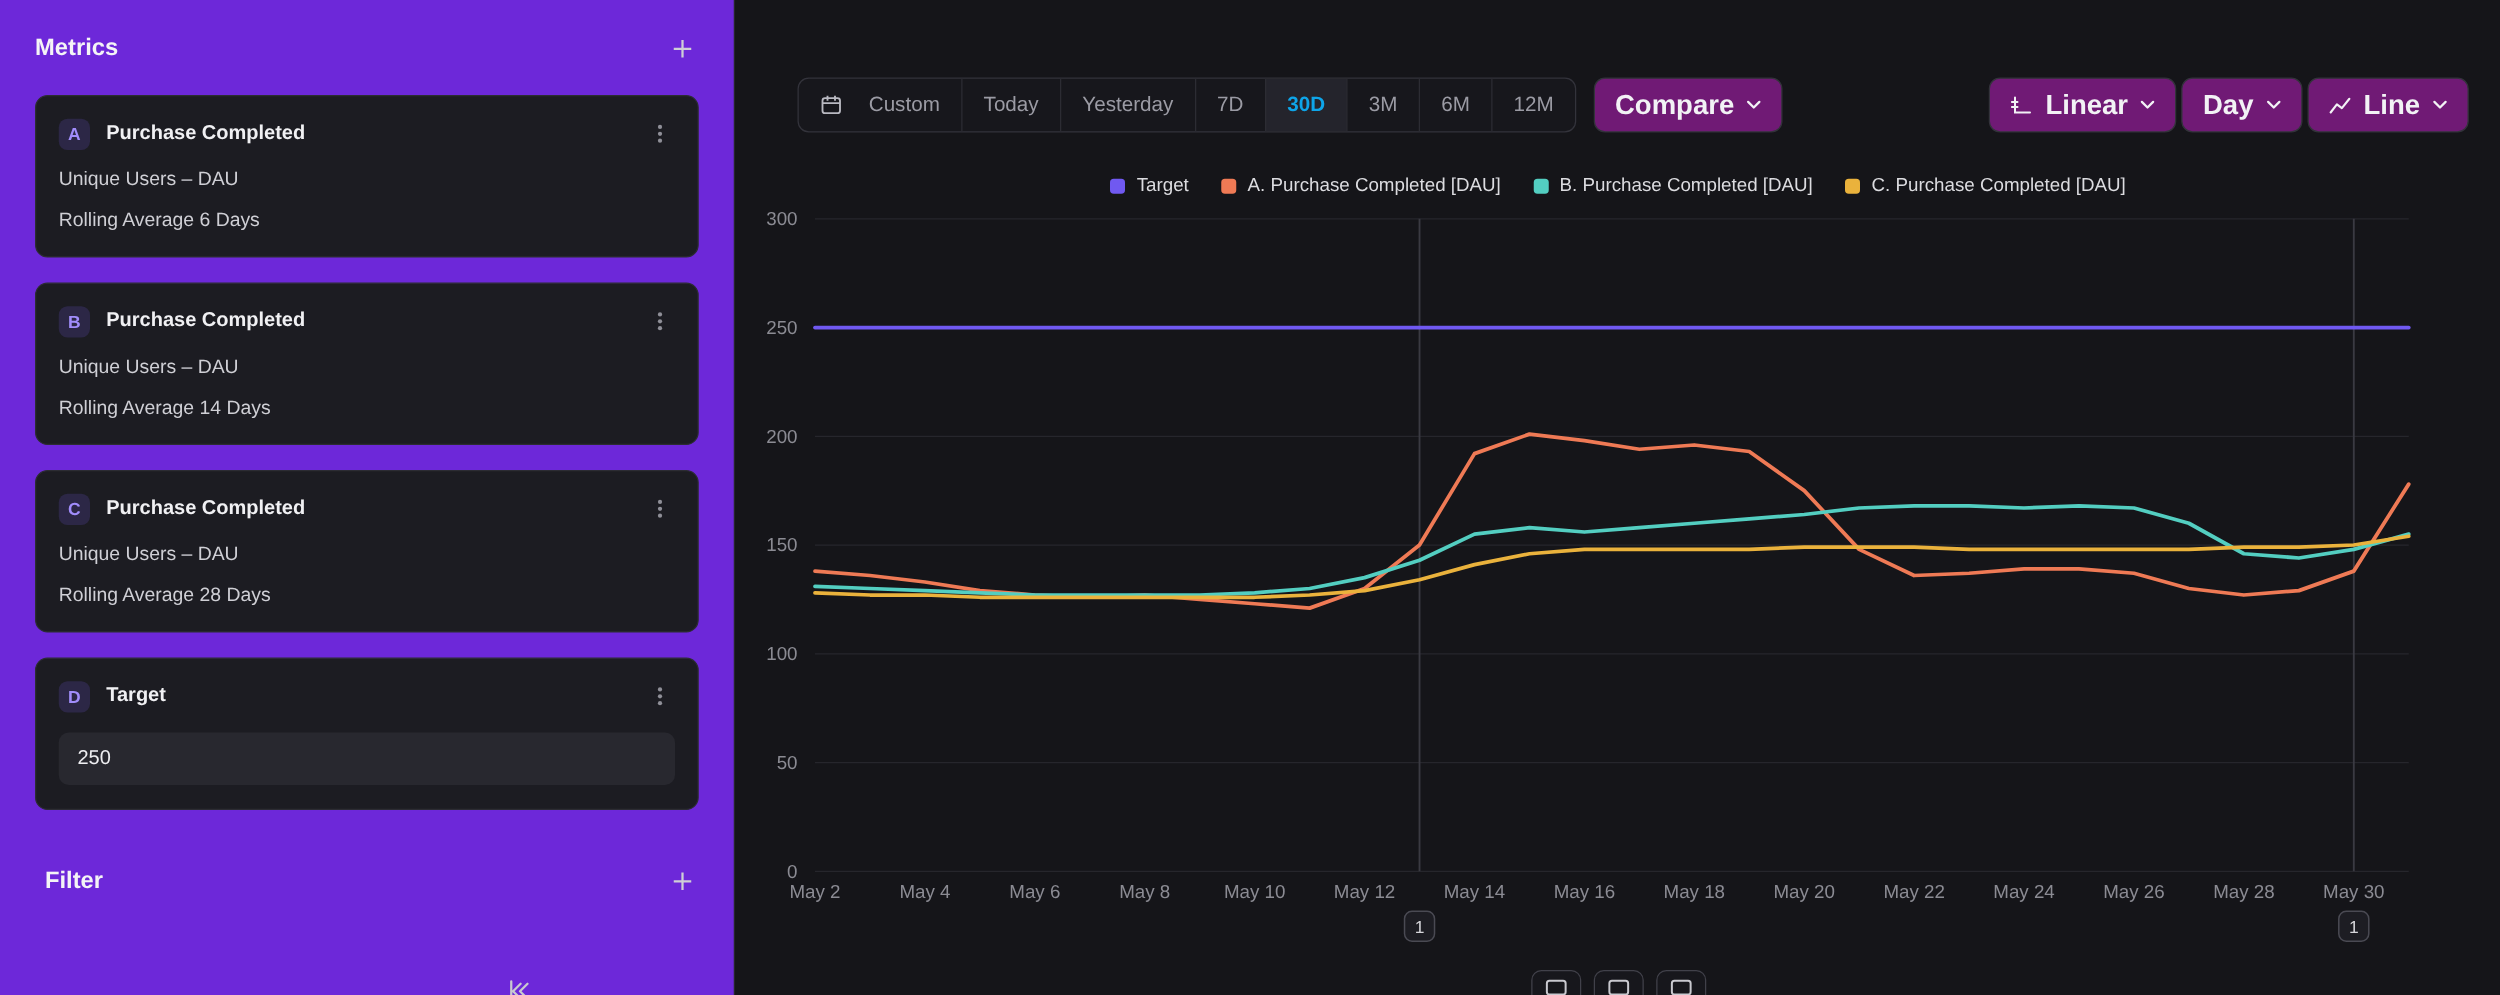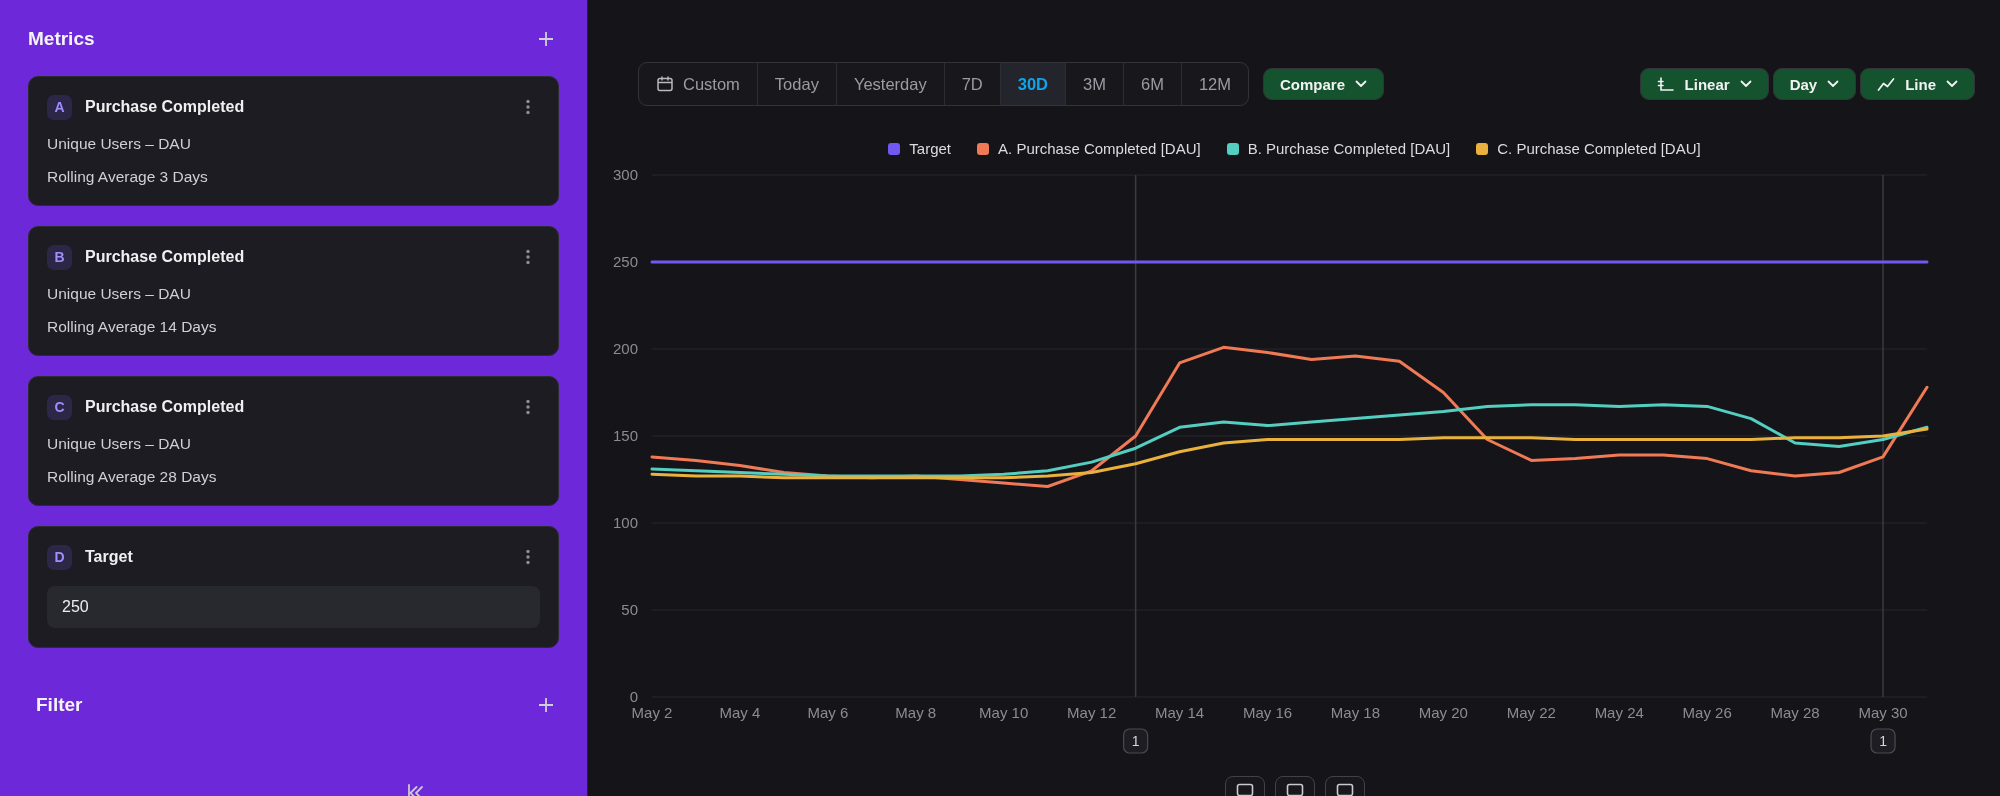--- a/index.html
+++ b/index.html
@@ -39,31 +39,31 @@
     font-family:"Liberation Sans", sans-serif;
   }
   .filter-row { margin-top:44px;margin-left:36px; }
   .collapse-btn { position:absolute; left:400px; bottom:-13px; color:#c9c9cf; }
 
   
   .main { flex:1; position:relative; padding-top:62px; }
   .toolbar { display:flex; align-items:center; padding:0 26px 0 50px; }
   .seg { display:flex; align-items:stretch; border:1px solid #33333b; border-radius:9px; overflow:hidden; background:#17171c; height:44px; }
   .seg-item {
-    display:flex; align-items:center; gap:9px; padding:0 17px;
+    display:flex; align-items:center; gap:21px; padding:0 17px;
     font-size:16.5px; color:#9b9ba4; border-left:1px solid #2c2c33;
     background:transparent; border-top:none; border-bottom:none; border-right:none;
     font-family:"Liberation Sans", sans-serif; cursor:pointer;
   }
   .seg-item:first-child { border-left:none; }
   .seg-item.active { color:#0ea5e9; font-weight:700; background:#24242c; }
   .btn {
-    display:flex; align-items:center; gap:10px; height:32px; padding:0 16px;
-    border:1px solid #33333b; border-radius:9px; background:#14532d;
-    color:#f2f2f5; font-size:15px; font-weight:700; cursor:pointer;
+    display:flex; align-items:center; gap:10px; height:44px; padding:0 16px;
+    border:1px solid #33333b; border-radius:9px; background:#701a75;
+    color:#f2f2f5; font-size:22px; font-weight:700; cursor:pointer;
     font-family:"Liberation Sans", sans-serif;
   }
   .compare { margin-left:14px; }
   .toolbar-right { margin-left:auto; display:flex; gap:4px; }
   .muted-ic { color:#b9b9c1; display:flex; align-items:center; }
 
   .legend { display:flex; justify-content:center; align-items:center; gap:26px; margin-top:34px; }
   .legend-item { display:flex; align-items:center; gap:9px; font-size:15px; color:#dcdce0; }
   .legend-swatch { width:12px; height:12px; border-radius:3px; display:inline-block; }
 
@@ -102,21 +102,21 @@
         <span class="metric-title">Purchase Completed</span>
         <button class="icon-btn kebab">
           <svg width="16" height="18" viewBox="0 0 16 18" fill="currentColor">
               <circle cx="8" cy="3.5" r="1.7"></circle>
               <circle cx="8" cy="9" r="1.7"></circle>
               <circle cx="8" cy="14.5" r="1.7"></circle>
             </svg>
         </button>
       </div>
       <div class="metric-sub">Unique Users – DAU</div>
-      <div class="metric-sub">Rolling Average 3 Days</div>
+      <div class="metric-sub">Rolling Average 6 Days</div>
     </div>
 
     <div class="metric-card">
       <div class="metric-head">
         <span class="metric-badge">B</span>
         <span class="metric-title">Purchase Completed</span>
         <button class="icon-btn kebab">
           <svg width="16" height="18" viewBox="0 0 16 18" fill="currentColor">
               <circle cx="8" cy="3.5" r="1.7"></circle>
               <circle cx="8" cy="9" r="1.7"></circle>

